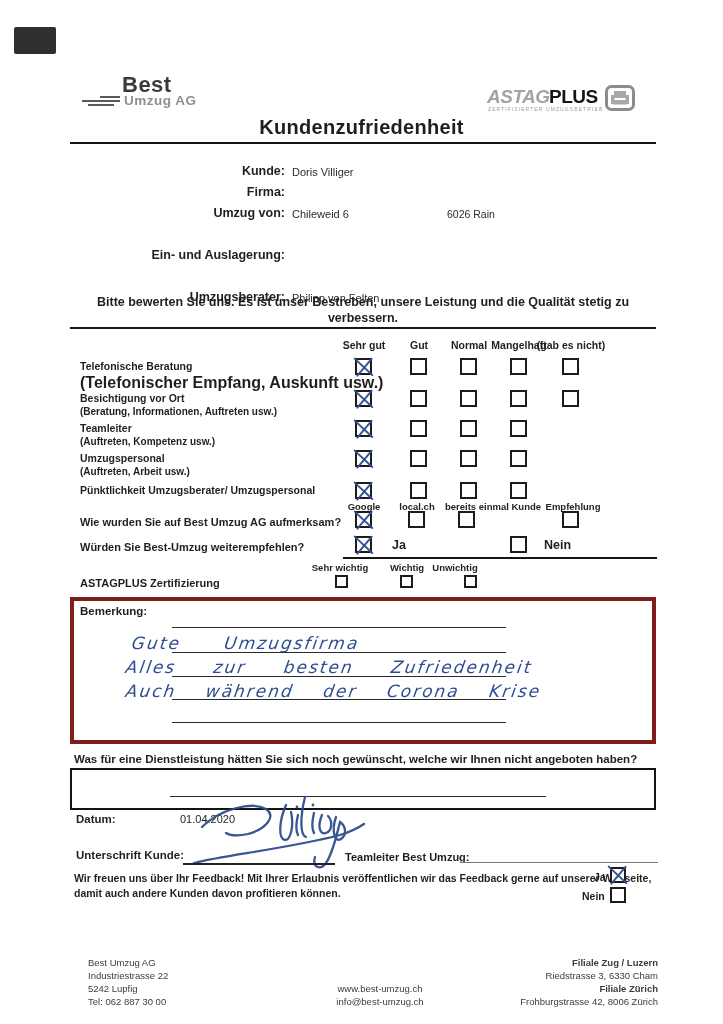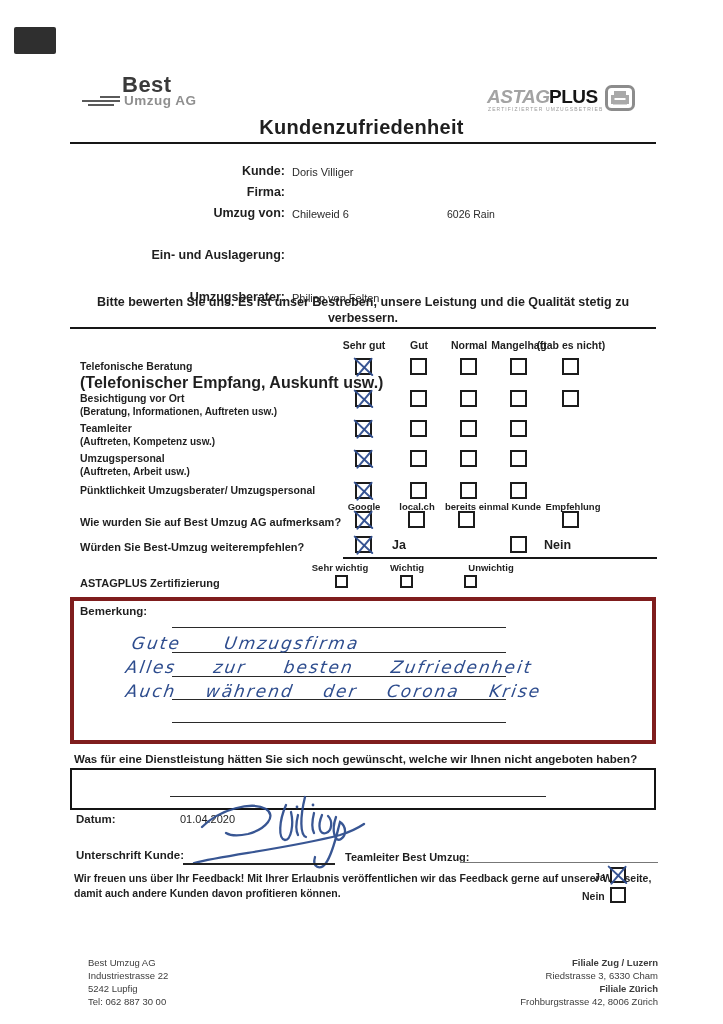--- a/index.html
+++ b/index.html
@@ -143,21 +143,21 @@
 
   <span class="q" style="top:541px;">Würden Sie Best-Umzug weiterempfehlen?</span>
   <span class="cb checked" style="left:355px;top:536px;"></span>
   <span class="abs b" style="left:392px;top:538px;font-size:12.5px;">Ja</span>
   <span class="cb" style="left:510px;top:536px;"></span>
   <span class="abs b" style="left:544px;top:538px;font-size:12.5px;">Nein</span>
   <div class="rule" style="left:343px;top:557px;width:314px;"></div>
 
   <span class="colhead sm" style="left:340px;top:562px;text-align:center;">Sehr wichtig</span>
   <span class="colhead sm" style="left:407px;top:562px;">Wichtig</span>
-  <span class="colhead sm" style="left:491px;top:562px;text-align:center;">Unwichtig</span>
+  <span class="colhead sm" style="left:455px;top:562px;text-align:center;">Unwichtig</span>
   <span class="q" style="top:577px;">ASTAGPLUS Zertifizierung</span>
   <span class="cb sm" style="left:335px;top:575px;"></span>
   <span class="cb sm" style="left:400px;top:575px;"></span>
   <span class="cb sm" style="left:464px;top:575px;"></span>
 
   <div class="abs" style="left:70px;top:597px;width:586px;height:147px;box-sizing:border-box;border:4px solid #7f1d1d;">
     <span class="abs b" style="left:6px;top:4px;font-size:11.5px;">Bemerkung:</span>
     <span class="memoline" style="top:26px;"></span>
     <span class="memoline" style="top:51px;"></span>
     <span class="memoline" style="top:75px;"></span>
@@ -203,20 +203,24 @@
   <span class="cb checked" style="left:610px;top:867px;width:16px;height:16px;"></span>
   <span class="abs b" style="left:582px;top:890px;font-size:10.5px;">Nein</span>
   <span class="cb" style="left:610px;top:887px;width:16px;height:16px;"></span>
 
   <div class="abs" style="left:88px;top:956px;">
     <span class="footer-line">Best Umzug AG</span>
     <span class="footer-line">Industriestrasse 22</span>
     <span class="footer-line">5242 Lupfig</span>
     <span class="footer-line">Tel: 062 887 30 00</span>
   </div>
+  <div class="abs" style="left:295px;top:982px;width:170px;text-align:center;">
+    <span class="footer-line">www.best-umzug.ch</span>
+    <span class="footer-line">info@best-umzug.ch</span>
+  </div>
   <div class="abs" style="left:400px;top:956px;width:258px;text-align:right;">
     <span class="footer-line b">Filiale Zug / Luzern</span>
     <span class="footer-line">Riedstrasse 3, 6330 Cham</span>
     <span class="footer-line b">Filiale Zürich</span>
     <span class="footer-line">Frohburgstrasse 42, 8006 Zürich</span>
   </div>
 
 </div>
 
 </body></html>

